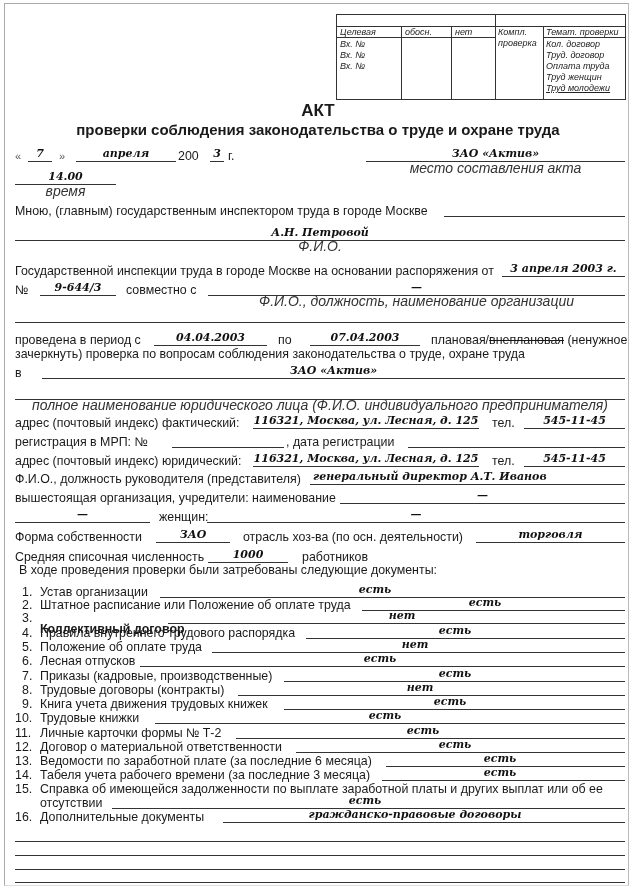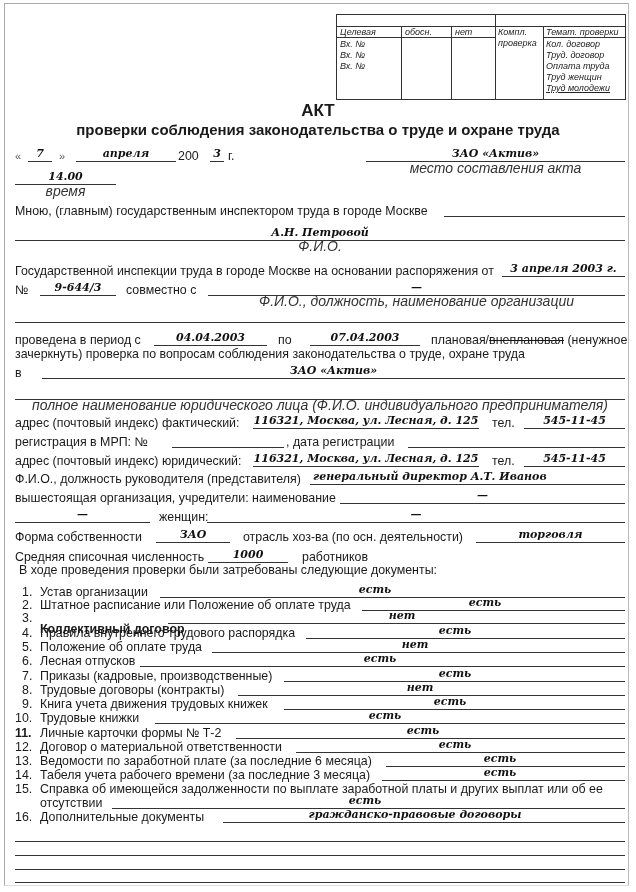--- a/index.html
+++ b/index.html
@@ -188,21 +188,21 @@
     <div class="line" style="left: 238px; top: 695px; width: 387px;"></div>
     <div class="val" style="left: 270px; width: 300px; top: 682px;">нет</div>
     <div class="abs txt" style="left: 22px; top: 697px;">9.</div>
     <div class="abs txt" style="left: 40px; top: 697px;">Книга учета движения трудовых книжек</div>
     <div class="line" style="left: 284px; top: 709px; width: 341px;"></div>
     <div class="val" style="left: 300px; width: 300px; top: 696px;">есть</div>
     <div class="abs txt" style="left: 15px; top: 711px;">10.</div>
     <div class="abs txt" style="left: 40px; top: 711px;">Трудовые книжки</div>
     <div class="line" style="left: 155px; top: 723px; width: 470px;"></div>
     <div class="val" style="left: 235px; width: 300px; top: 710px;">есть</div>
-    <div class="abs txt" style="left: 15px; top: 726px; font-weight: bold;">11.</div>
+    <div class="abs txt" style="left: 15px; top: 726px;">11.</div>
     <div class="abs txt" style="left: 40px; top: 726px;">Личные карточки формы № Т-2</div>
     <div class="line" style="left: 236px; top: 738px; width: 389px;"></div>
     <div class="val" style="left: 273px; width: 300px; top: 725px;">есть</div>
     <div class="abs txt" style="left: 15px; top: 740px;">12.</div>
     <div class="abs txt" style="left: 40px; top: 740px;">Договор о материальной ответственности</div>
     <div class="line" style="left: 296px; top: 752px; width: 329px;"></div>
     <div class="val" style="left: 305px; width: 300px; top: 739px;">есть</div>
     <div class="abs txt" style="left: 15px; top: 754px;">13.</div>
     <div class="abs txt" style="left: 40px; top: 754px;">Ведомости по заработной плате (за последние 6 месяца)</div>
     <div class="line" style="left: 386px; top: 766px; width: 239px;"></div>

